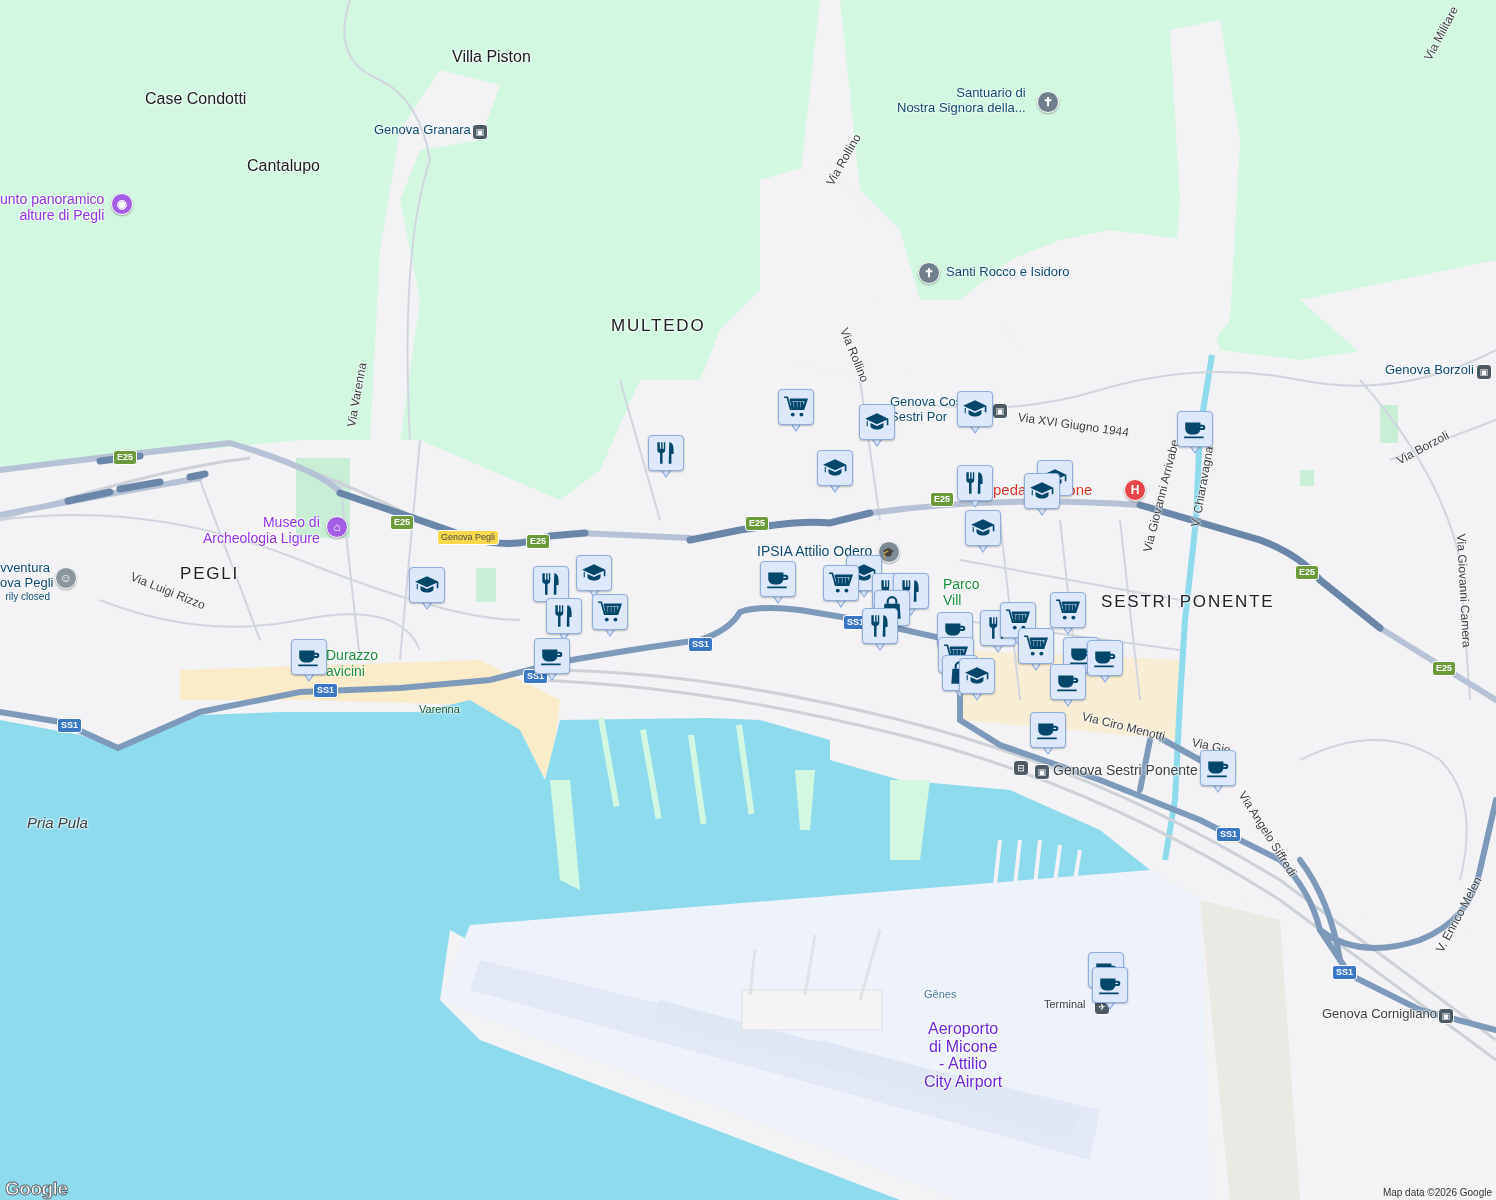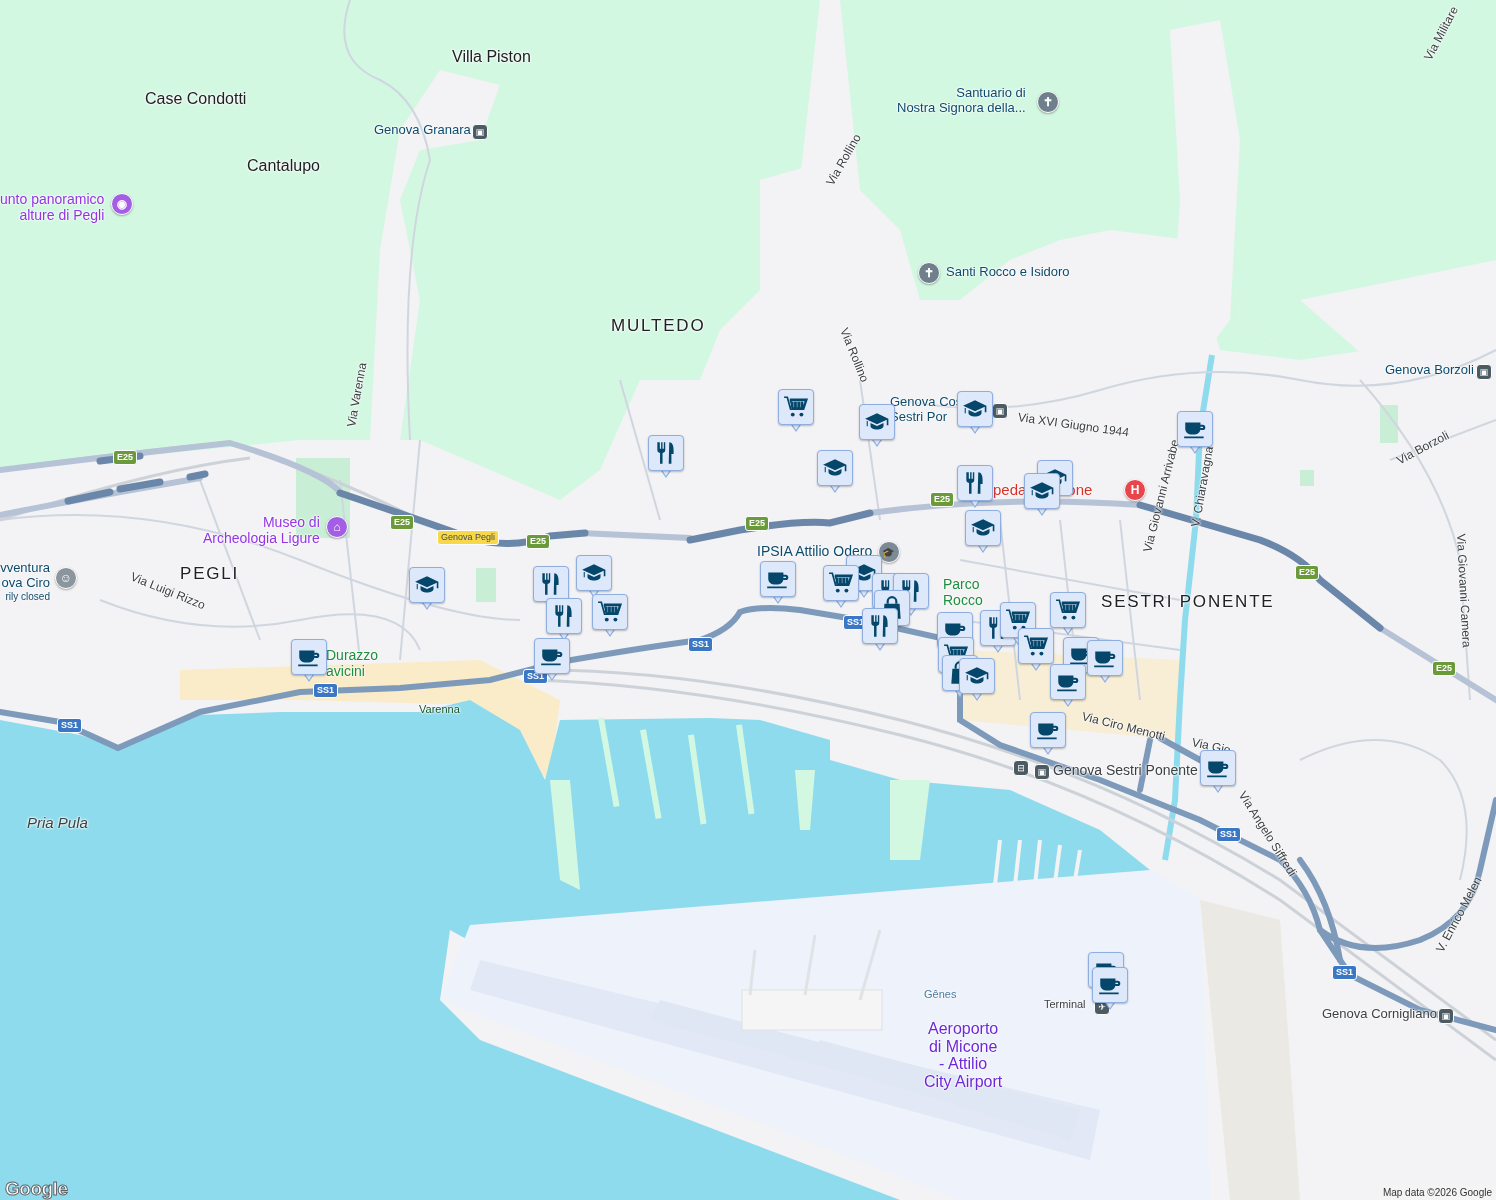--- a/index.html
+++ b/index.html
@@ -188,21 +188,21 @@
     <div class="lbl poi-purple" style="left:203px;top:514px;font-size:14px;">
       <div>Museo di</div>
       <div>Archeologia Ligure</div>
     </div>
     <span class="poi-dot" style="left:326px;top:516px;background:#a45ee5;">⌂</span>
   </div>
 
   <div>
     <div class="lbl poi-gray" style="left:0px;top:561px;font-size:13px;text-align:right;width:50px;">
       <div>vventura</div>
-      <div>ova Ciro</div>
+      <div>ova Pegli</div>
       <div style="font-size:10px;">rily closed</div>
     </div>
     <span class="poi-dot" style="left:55px;top:567px;background:#8a959e;">☺</span>
   </div>
 
   <div class="lbl poi-green" style="left:326px;top:647px;font-size:14px;">
     <div>Durazzo</div>
     <div>avicini</div>
   </div>
 
@@ -220,21 +220,21 @@
   </div>
 
   <div>
     <span class="lbl poi-red" style="left:993px;top:481px;">pedal</span>
     <span class="lbl poi-red" style="left:1044px;top:481px;">Micone</span>
     <span class="poi-dot" style="left:1124px;top:479px;background:#e8464b;">H</span>
   </div>
 
   <div class="lbl poi-green" style="left:943px;top:576px;font-size:14px;">
     <div>Parco</div>
-    <div>Rocco</div>
+    <div>Vill</div>
   </div>
 
   <div>
     <span class="lbl poi-gray" style="left:1385px;top:363px;font-size:13px;">Genova Borzoli</span>
     <span class="transit" style="left:1476px;top:364px;">▣</span>
   </div>
 
   <div>
     <span class="transit" style="left:1013px;top:760px;">⊟</span>
     <span class="transit" style="left:1034px;top:764px;">▣</span>

